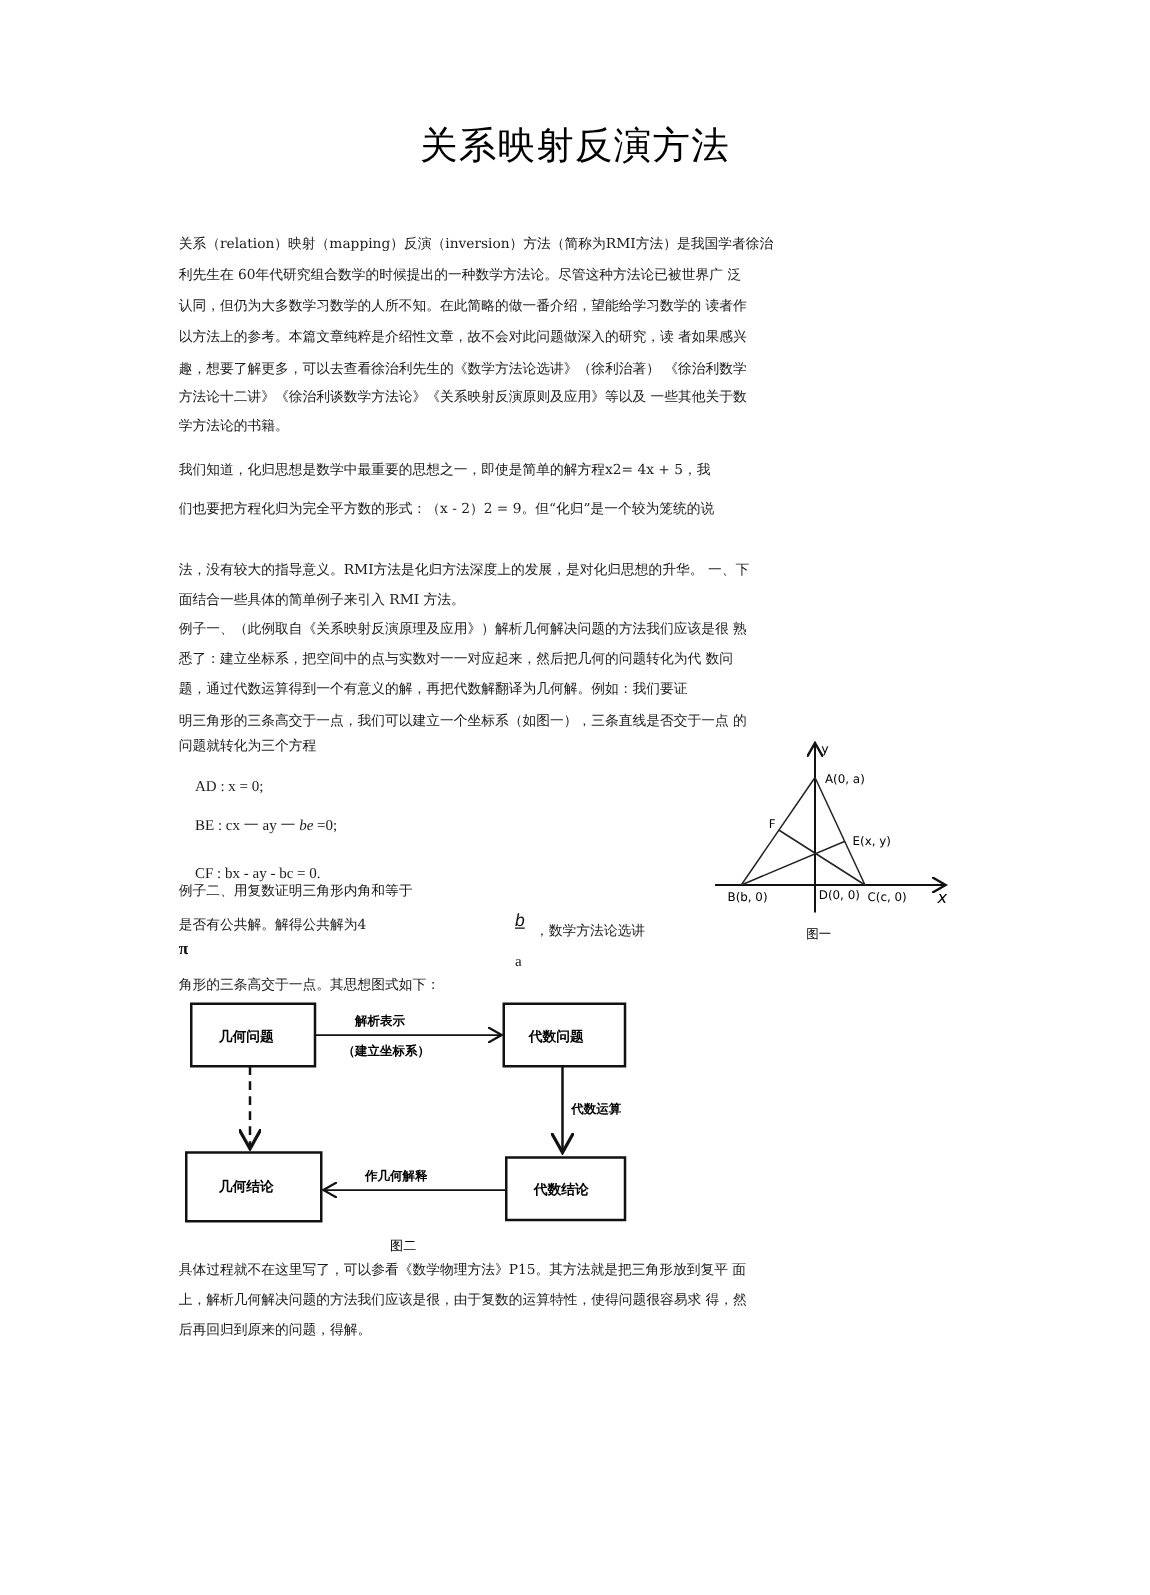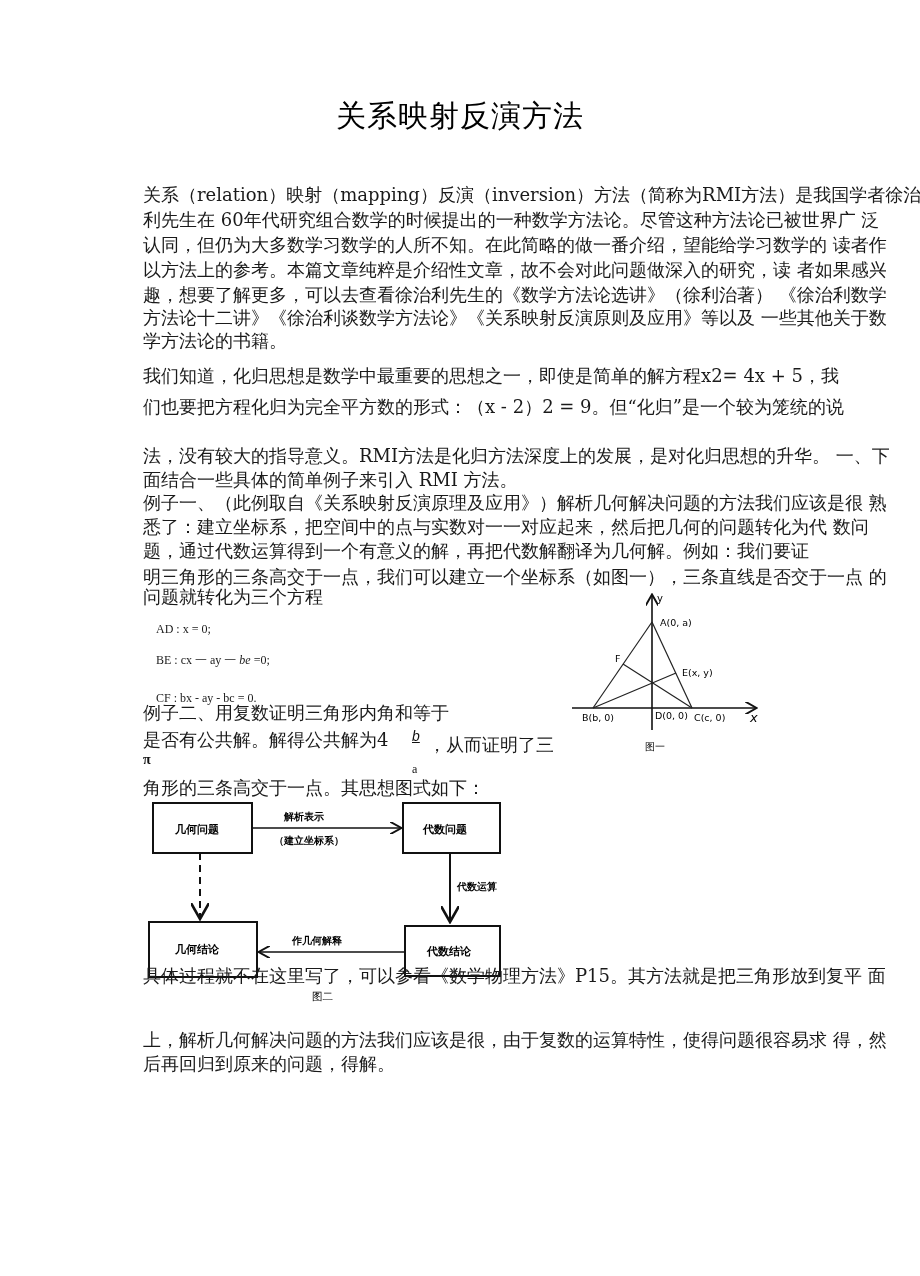--- a/index.html
+++ b/index.html
@@ -1,21 +1,21 @@
 <!DOCTYPE html>
 <html><head>
 <meta charset="utf-8">
 <style>
   html, body { margin: 0; padding: 0; background: #ffffff; }
   body { width: 920px; height: 1276px; position: relative; overflow: hidden;
          font-family: "DejaVu Serif", "Liberation Serif", serif; color: #111; }
   .abs { position: absolute; }
   .title { left: 0; width: 920px; top: 96px; text-align: center; font-size: 30px; letter-spacing: 1px;
            font-family: "DejaVu Sans", sans-serif; color: #000; }
-  .line { position: absolute; left: 143px; font-size: 18px; white-space: nowrap; line-height: 20px; color: #1a1a1a; }
+  .line { position: absolute; left: 143px; font-size: 11px; white-space: nowrap; line-height: 20px; color: #1a1a1a; }
   .eq { position: absolute; left: 156px; font-size: 12px; font-family: "Liberation Serif", serif; white-space: nowrap; color: #1a1a1a; }
   .eq i { font-style: italic; text-align: right; }
   .frac-b { position: absolute; left: 412px; top: 728px; font-size: 14px; font-family: "Liberation Sans", sans-serif;
             font-style: italic; text-decoration: underline; }
   .frac-a { position: absolute; left: 412px; top: 762px; font-size: 12px; font-family: "Liberation Serif", serif; }
   .pi { position: absolute; left: 143px; top: 752px; font-size: 14px; font-family: "Liberation Serif", serif; font-weight: bold; }
   svg text { font-family: "DejaVu Sans", sans-serif; }
 </style>
 </head>
 <body>
@@ -44,21 +44,21 @@
   <div class="line" style="top:587px">问题就转化为三个方程</div>
 </div>
 
 <div class="eq" style="top:622px">AD : x =  0;</div>
 <div class="eq" style="top:652px"><span>BE : cx 一  ay 一  </span><i>be</i><span> =0;</span></div>
 <div class="eq" style="top:691px">CF : bx -  ay -  bc =  0.</div>
 
 <div class="line" style="top:703px">例子二、用复数证明三角形内角和等于</div>
 <div class="line" style="top:730px">是否有公共解。解得公共解为4</div>
 <div class="frac-b">b</div>
-<div class="line" style="top:735px; left:428px">，从而证明了三</div>
+<div class="line" style="top:735px; left:428px">，数学方法论选讲</div>
 <div class="pi">π</div>
 <div class="frac-a">a</div>
 <div class="line" style="top:778px">角形的三条高交于一点。其思想图式如下：</div>
 
 <svg class="abs" style="left:560px; top:590px" width="220" height="170">
   <defs>
     <marker id="arr1" markerWidth="8" markerHeight="8" refX="6" refY="4" orient="auto">
       <path d="M0,0 L7,4 L0,8" fill="none" stroke="#111" stroke-width="1.2"></path>
     </marker>
   </defs>
@@ -104,16 +104,16 @@
 
   <line x1="265" y1="157" x2="120" y2="157" stroke="#111" stroke-width="1.4" marker-end="url(#arr2)"></line>
   <text x="152" y="149" font-size="10" font-weight="bold">作几何解释</text>
 
   <line x1="60" y1="58" x2="60" y2="122" stroke="#111" stroke-width="2" stroke-dasharray="7,5" marker-end="url(#arr2)"></line>
 
   <text x="172" y="205" font-size="10.5">图二</text>
 </svg>
 
 <div>
-  <div class="line" style="top:966px">具体过程就不在这里写了，可以参看《数学物理方法》P15。其方法就是把三角形放到复平 面</div>
+  <div class="line" style="top:1006px">具体过程就不在这里写了，可以参看《数学物理方法》P15。其方法就是把三角形放到复平 面</div>
   <div class="line" style="top:1030px">上，解析几何解决问题的方法我们应该是很，由于复数的运算特性，使得问题很容易求 得，然</div>
   <div class="line" style="top:1054px">后再回归到原来的问题，得解。</div>
 </div>
 
 </body></html>

